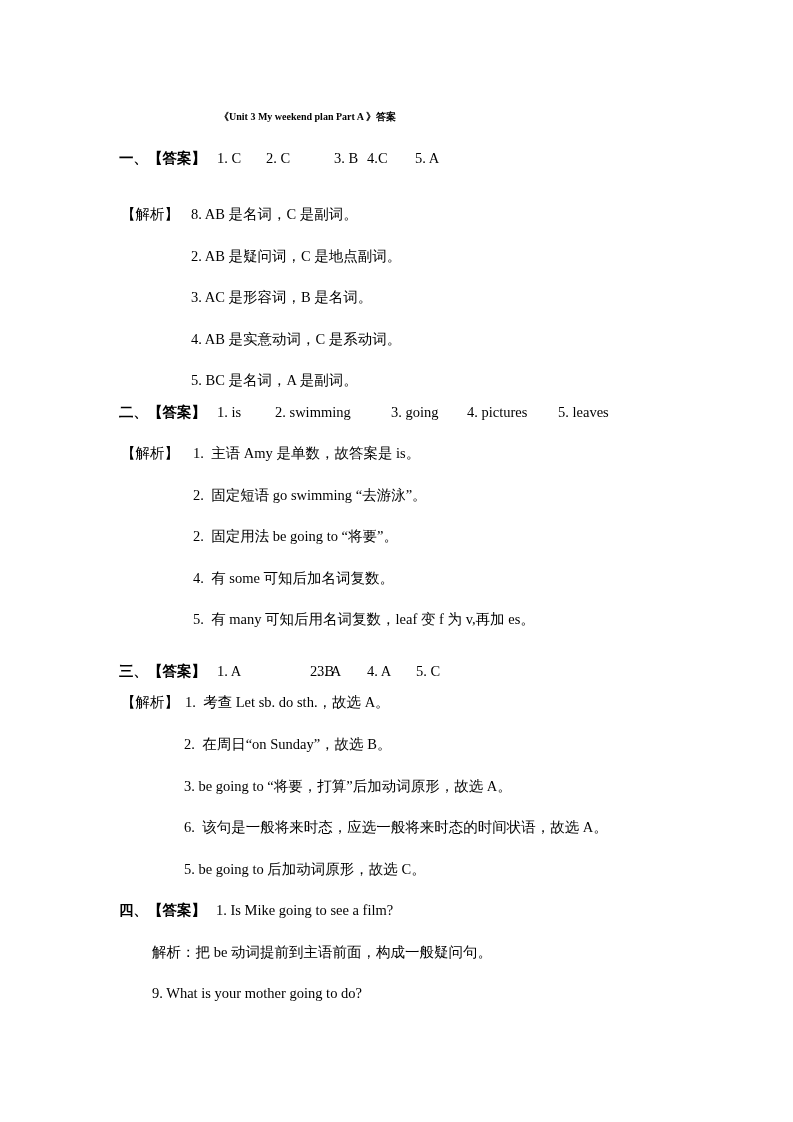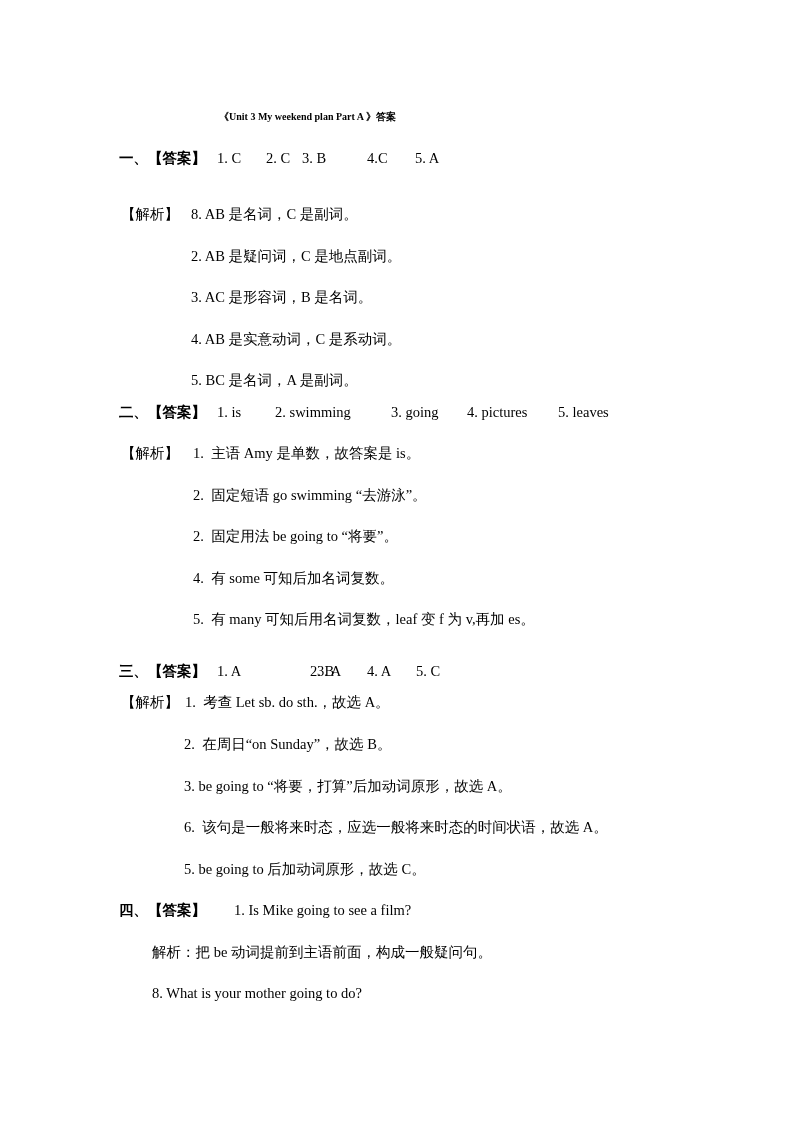--- a/index.html
+++ b/index.html
@@ -16,21 +16,21 @@
 </head>
 <body>
 
 <div>
 
   <div class="line title" style="left:219px;top:107px;">《Unit 3 My weekend plan Part A 》答案</div>
 
   <div class="line bold" style="left:119px;top:148px;">一、【答案】</div>
   <div class="ans" style="left:217px;top:148px;line-height:20px;">1. C</div>
   <div class="ans" style="left:266px;top:148px;line-height:20px;">2. C</div>
-  <div class="ans" style="left:302px;top:148px;line-height:20px;text-align:center;">3. B</div>
+  <div class="ans" style="left:334px;top:148px;line-height:20px;text-align:center;">3. B</div>
   <div class="ans" style="left:367px;top:148px;line-height:20px;">4.C</div>
   <div class="ans" style="left:415px;top:148px;line-height:20px;">5. A</div>
 
   <div class="line" style="left:121px;top:204px;">【解析】</div>
   <div class="line" style="left:191px;top:204px;">8. AB 是名词，C 是副词。</div>
   <div class="line" style="left:191px;top:246px;">2. AB 是疑问词，C 是地点副词。</div>
   <div class="line" style="left:191px;top:287px;">3. AC 是形容词，B 是名词。</div>
   <div class="line" style="left:191px;top:329px;">4. AB 是实意动词，C 是系动词。</div>
   <div class="line" style="left:191px;top:370px;">5. BC 是名词，A 是副词。</div>
 
@@ -56,17 +56,17 @@
   <div class="ans" style="left:416px;top:661px;line-height:20px;">5. C</div>
 
   <div class="line" style="left:121px;top:692px;">【解析】</div>
   <div class="line" style="left:185px;top:692px;">1.  考查 Let sb. do sth.，故选 A。</div>
   <div class="line" style="left:184px;top:734px;">2.  在周日“on Sunday”，故选 B。</div>
   <div class="line" style="left:184px;top:776px;">3. be going to “将要，打算”后加动词原形，故选 A。</div>
   <div class="line" style="left:184px;top:817px;">6.  该句是一般将来时态，应选一般将来时态的时间状语，故选 A。</div>
   <div class="line" style="left:184px;top:859px;">5. be going to 后加动词原形，故选 C。</div>
 
   <div class="line bold" style="left:119px;top:900px;">四、【答案】</div>
-  <div class="ans" style="left:216px;top:900px;line-height:20px;margin-left:18px;">1. Is Mike going to see a film?</div>
+  <div class="ans" style="left:216px;top:900px;line-height:20px;">1. Is Mike going to see a film?</div>
   <div class="line" style="left:152px;top:942px;">解析：把 be 动词提前到主语前面，构成一般疑问句。</div>
-  <div class="line" style="left:152px;top:983px;">8. What is your mother going to do?</div>
+  <div class="line" style="left:152px;top:983px;">9. What is your mother going to do?</div>
 
 </div>
 
 </body></html>

